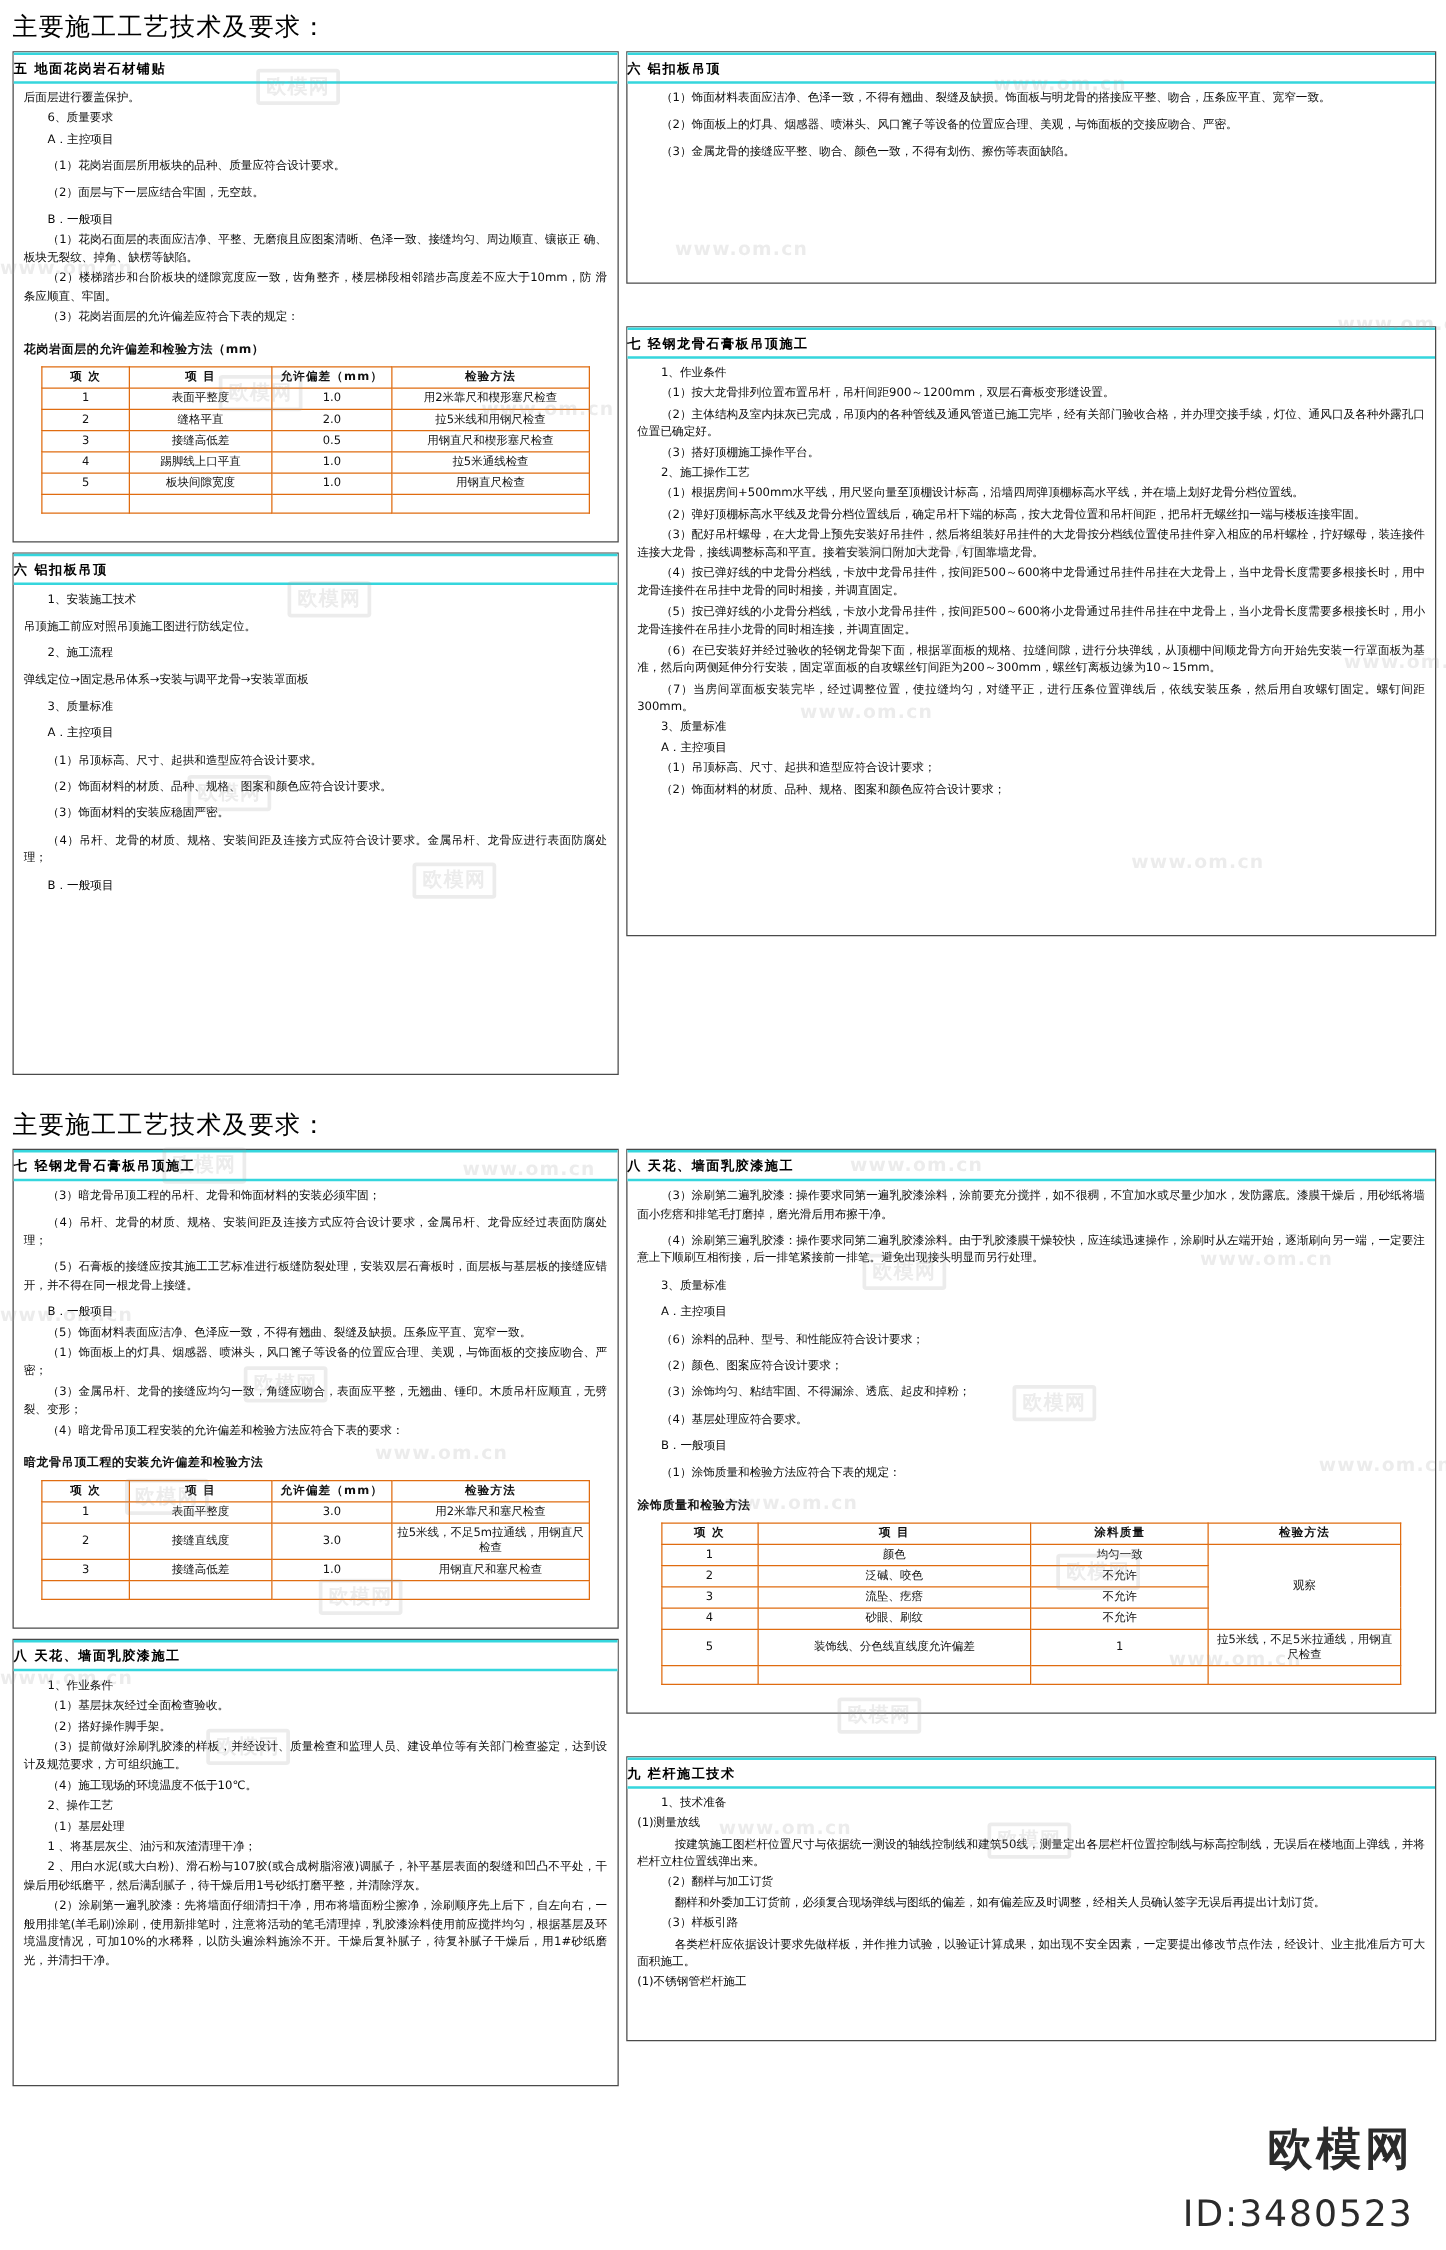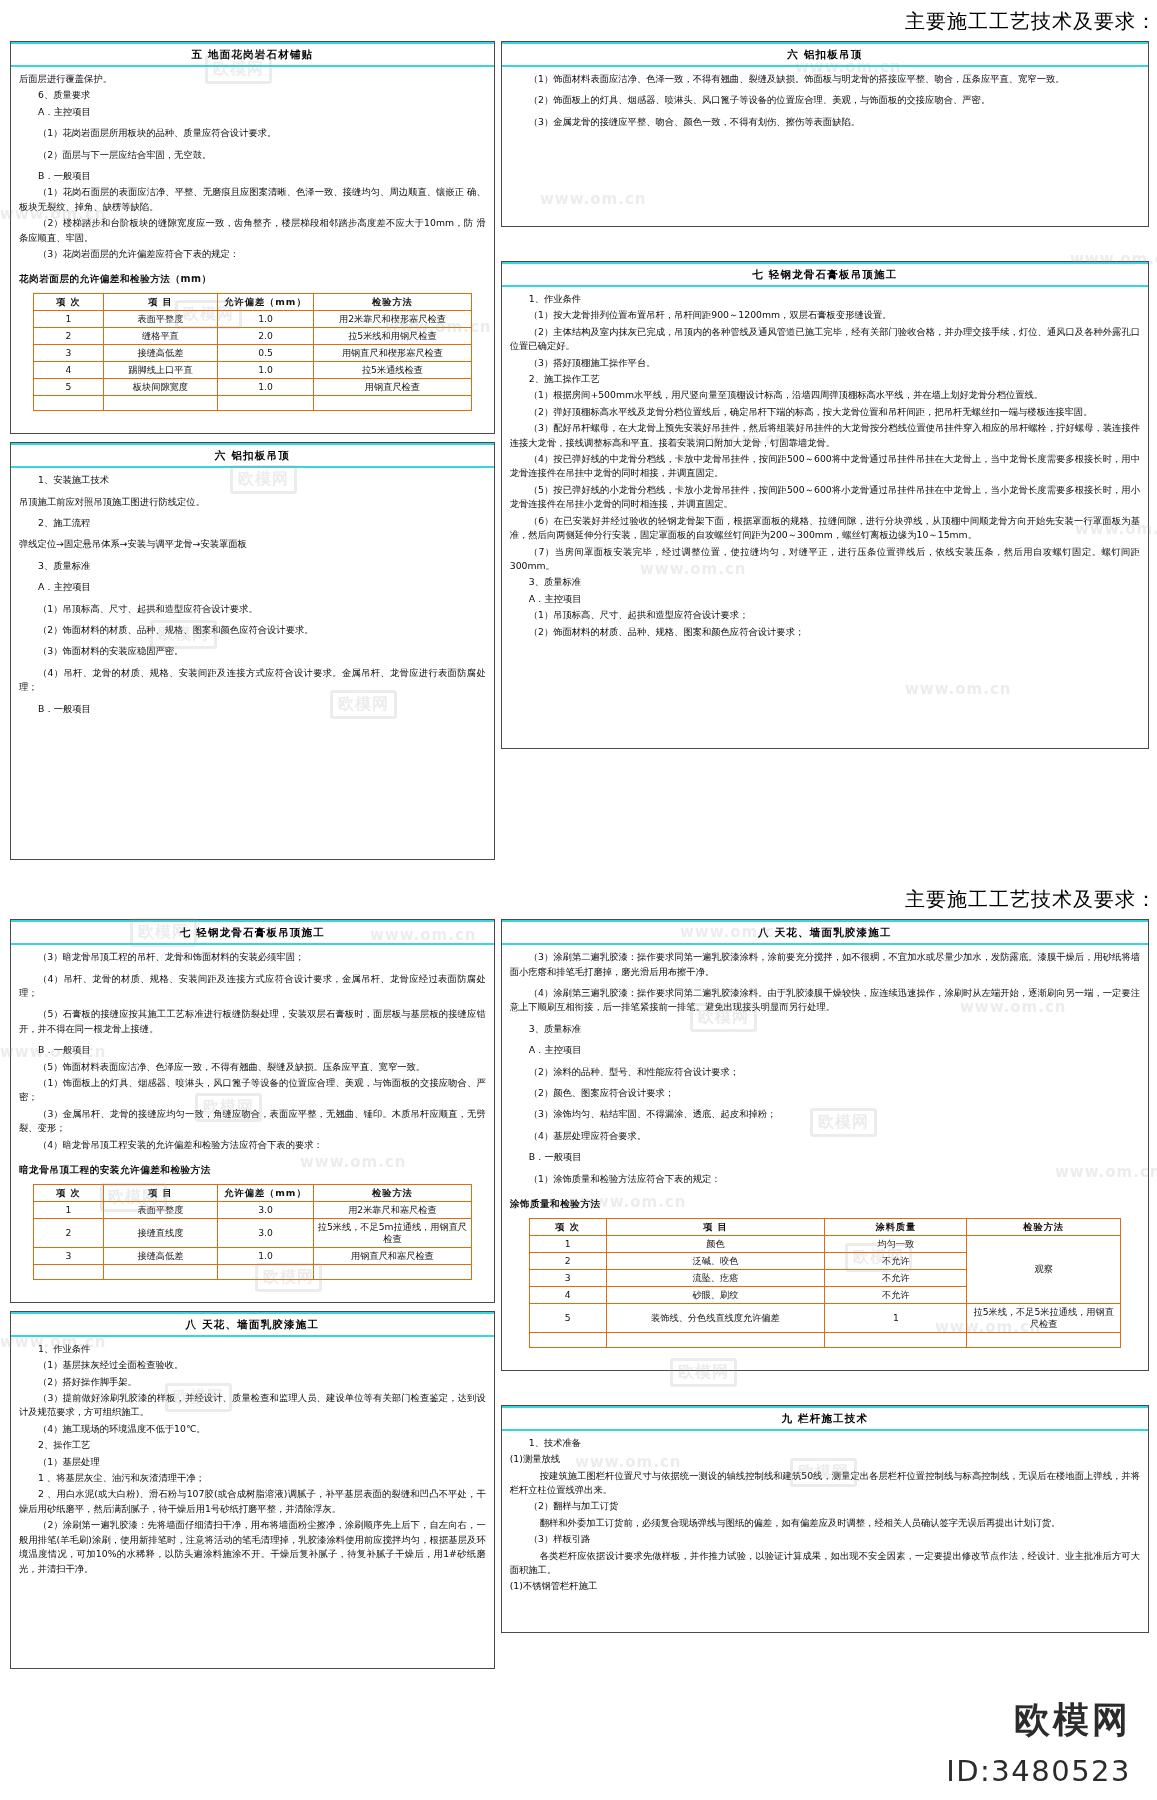--- a/index.html
+++ b/index.html
@@ -12,36 +12,34 @@
     position: relative;
     overflow: hidden;
   }
   .page { position: relative; width:1157px; }
   .page-title {
     font-size: 20px;
     font-weight: 400;
     letter-spacing: 1px;
     color: #000;
     padding: 8px 0 6px 10px;
-    text-align: right;
   }
   .cols { display: flex; gap: 0px; padding: 0 8px 0 10px; }
   .col-left { width: 486px; }
   .col-right { width: 650px; margin-left: 6px; }
 
   .panel {
     border: 1px solid #4a4a4a;
     background: #fff;
     margin-bottom: 8px;
     position: relative;
   }
   .panel-head {
     border-top: 2px solid #35d6dd;
     border-bottom: 2px solid #35d6dd;
-    text-align: center;
     font-size: 10.5px;
     font-weight: 700;
     letter-spacing: 1.2px;
     padding: 4px 0 3px;
     color: #000;
     background:#fff;
   }
   .panel-body { padding: 5px 8px 6px 8px; }
 
   p.t { margin: 0 0 2px 0; font-size: 9.3px; line-height: 1.55; text-align: justify; color:#0b0b0b; }
@@ -320,21 +318,21 @@
 
     <div class="col-right">
 
       <div class="panel">
         <div class="panel-head">八 天花、墙面乳胶漆施工</div>
         <div class="panel-body">
           <p class="t ind sp">（3）涂刷第二遍乳胶漆：操作要求同第一遍乳胶漆涂料，涂前要充分搅拌，如不很稠，不宜加水或尽量少加水，发防露底。漆膜干燥后，用砂纸将墙面小疙瘩和排笔毛打磨掉，磨光滑后用布擦干净。</p>
           <p class="t ind sp">（4）涂刷第三遍乳胶漆：操作要求同第二遍乳胶漆涂料。由于乳胶漆膜干燥较快，应连续迅速操作，涂刷时从左端开始，逐渐刷向另一端，一定要注意上下顺刷互相衔接，后一排笔紧接前一排笔。避免出现接头明显而另行处理。</p>
           <p class="t ind sp">3、质量标准</p>
           <p class="t ind sp">A．主控项目</p>
-          <p class="t ind sp">（2）涂料的品种、型号、和性能应符合设计要求；</p>
+          <p class="t ind sp">（6）涂料的品种、型号、和性能应符合设计要求；</p>
           <p class="t ind sp">（2）颜色、图案应符合设计要求；</p>
           <p class="t ind sp">（3）涂饰均匀、粘结牢固、不得漏涂、透底、起皮和掉粉；</p>
           <p class="t ind sp">（4）基层处理应符合要求。</p>
           <p class="t ind sp">B．一般项目</p>
           <p class="t ind sp">（1）涂饰质量和检验方法应符合下表的规定：</p>
 
           <div class="tbl-cap">涂饰质量和检验方法</div>
           <table class="dt">
             <tbody>
                 <tr>

